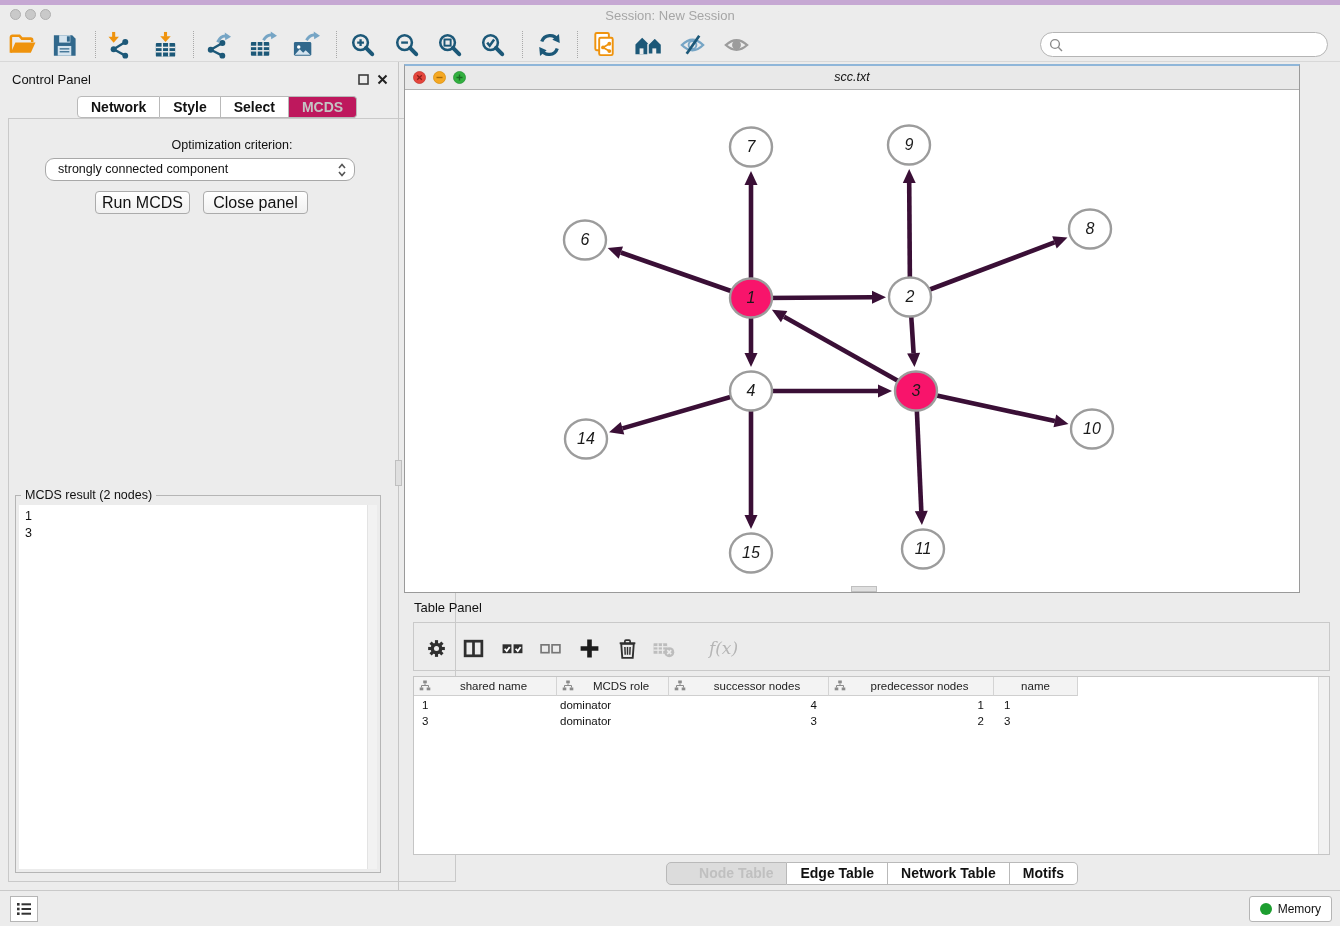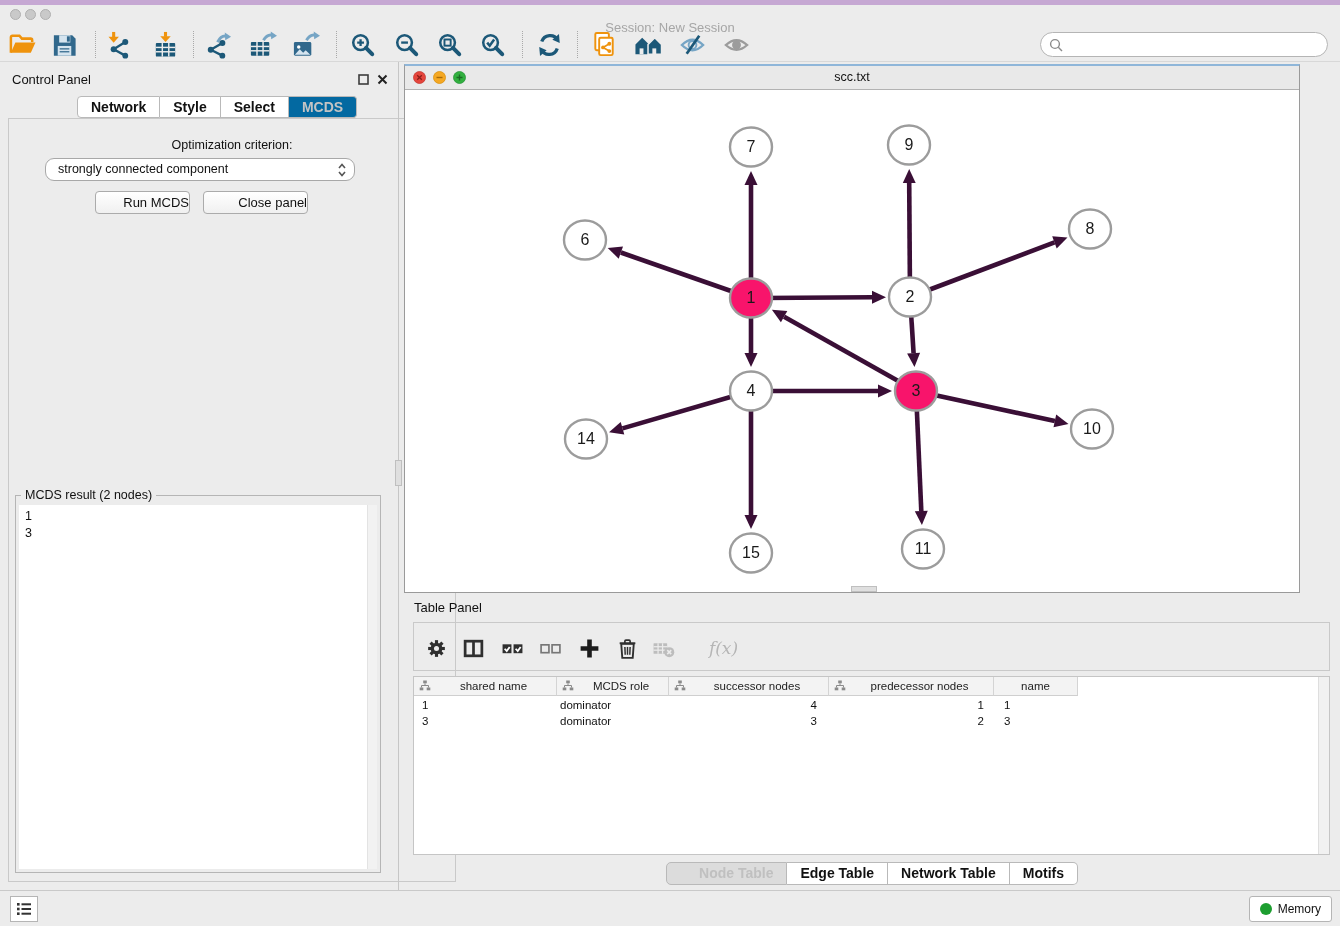--- a/index.html
+++ b/index.html
@@ -3,21 +3,21 @@
 <meta charset="utf-8">
 <style>
   html,body{margin:0;padding:0;background:#d9d9d9;}
   #app{position:relative;width:1340px;height:926px;background:#ececec;
        font-family:"Liberation Sans",sans-serif;overflow:hidden;font-size:12px;color:#111;}
   
   #titlebar{position:absolute;left:0;top:0;width:100%;height:28px;}
   #titlebar .strip{position:absolute;left:0;top:0;right:0;height:5px;}
   .tl-dot{position:absolute;top:9px;width:11px;height:11px;border-radius:50%;
           background:#c9c9c9;border:1px solid #b0b0b0;box-sizing:border-box;}
-  #title-text{position:absolute;top:20px;left:0;width:100%;text-align:center;
+  #title-text{position:absolute;top:8px;left:0;width:100%;text-align:center;
               font-size:13px;color:#a6a6a6;}
   
   #main-toolbar{position:absolute;left:0;top:28px;width:100%;height:34px;
                 border-bottom:1px solid #d8d8d8;box-sizing:border-box;}
   .tb-icon{position:absolute;top:1px;width:34px;height:31px;display:flex;
            align-items:center;justify-content:center;cursor:pointer;}
   .tb-icon svg{width:29px;height:28px;}
   .tb-sep{position:absolute;top:3px;height:27px;width:0;border-left:1px dotted #a9a9a9;}
   #toolbar-search{position:absolute;left:1040px;top:4px;width:288px;height:25px;
                   background:#fff;border:1px solid #b5b5b5;border-radius:13px;box-sizing:border-box;}
@@ -27,43 +27,43 @@
                         font-family:"Liberation Sans",sans-serif;}
   
   #control-panel{position:absolute;left:0;top:62px;width:394px;height:828px;}
   #cp-title{position:absolute;left:12px;top:10px;font-size:13px;}
   .panel-icon{position:absolute;cursor:pointer;}
   #cp-tabs{position:absolute;left:77px;top:34px;height:22px;display:flex;}
   .ui-tab{font-size:14px;font-weight:bold;padding:0 13px;line-height:20px;background:#fff;
           border:1px solid #b9b9b9;border-left:none;cursor:pointer;white-space:nowrap;}
   .ui-tab:first-child{border-left:1px solid #b9b9b9;border-radius:4px 0 0 4px;}
   .ui-tab:last-child{border-radius:0 4px 4px 0;}
-  .ui-tab.selected{background:#0369a1;color:#c4c4c4;}
+  .ui-tab.selected{background:#be185d;color:#c4c4c4;}
   #cp-body{position:absolute;left:8px;top:56px;width:448px;height:764px;
            border:1px solid #c9c9c9;background:#ececec;box-sizing:border-box;}
   #opt-label{position:absolute;left:0;top:19px;width:100%;text-align:center;font-size:12.5px;}
   #cp-select{position:absolute;left:36px;top:39px;width:310px;height:23px;background:#fff;
              border:1px solid #a8a8a8;border-radius:9px;box-sizing:border-box;cursor:pointer;}
   #cp-select .val{position:absolute;left:12px;top:3px;font-size:12.5px;}
   #cp-select svg{position:absolute;right:7px;top:3px;}
   .btn{position:absolute;height:23px;background:linear-gradient(#ffffff,#f0f0f0);
-       border:1px solid #ababab;border-radius:4px;font-size:13px;text-align:right;
+       border:1px solid #ababab;border-radius:4px;font-size:16px;text-align:center;
        line-height:21px;box-sizing:border-box;cursor:pointer;}
   #mcds-group{position:absolute;left:6px;top:376px;width:366px;height:378px;
               border:1px solid #b5b5b5;box-sizing:border-box;}
   #mcds-legend{position:absolute;top:-8px;left:5px;background:#ececec;padding:0 4px;font-size:12.5px;}
   #mcds-white{position:absolute;left:3px;top:9px;right:3px;bottom:3px;background:#fff;overflow:hidden;}
   #mcds-lines{padding:3px 0 0 6px;font-size:12.5px;line-height:17px;}
   #mcds-scroll{position:absolute;right:0;top:0;bottom:0;width:9px;background:#f2f2f2;border-left:1px solid #e3e3e3;}
   #v-split{position:absolute;left:398px;top:62px;width:1px;height:828px;background:#c6c6c6;}
   #v-split-handle{position:absolute;left:395px;top:460px;width:7px;height:26px;
                   background:#dfdfdf;border:1px solid #bfbfbf;box-sizing:border-box;}
   
   #net-window{position:absolute;left:404px;top:64px;width:896px;height:529px;background:#fff;
-              border:1px solid #9a9a9a;border-top:2px solid #8fb6d9;box-sizing:border-box;}
+              border:1px solid #9a9a9a;border-top:2px solid #8fb6d9;box-sizing:border-box;font-style:italic;}
   #net-titlebar{position:absolute;left:0;top:0;width:100%;height:24px;background:#e9e9e9;
                 border-bottom:1px solid #b2b2b2;box-sizing:border-box;}
   #net-titlebar .light{position:absolute;top:5px;cursor:pointer;}
   #net-title{position:absolute;top:4px;left:0;width:100%;text-align:center;font-size:12.5px;}
   #net-canvas{position:absolute;left:0;top:24px;right:0;bottom:0;background:#fff;}
   #h-split-handle{position:absolute;left:851px;top:586px;width:26px;height:6px;
                   background:#dfdfdf;border:1px solid #bfbfbf;box-sizing:border-box;}
   
   #table-panel{position:absolute;left:404px;top:594px;width:936px;height:296px;}
   #tp-title{position:absolute;left:10px;top:6px;font-size:13px;}

